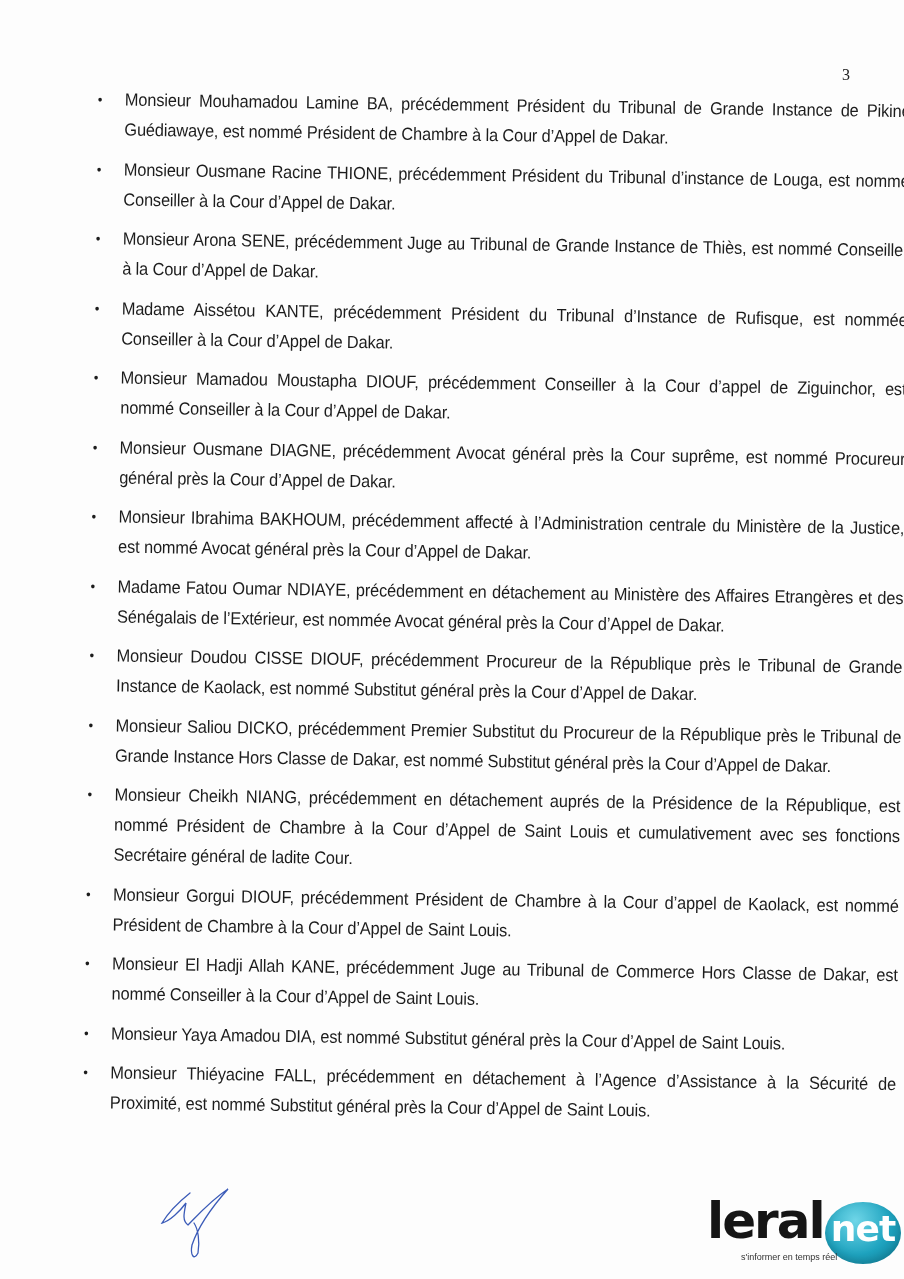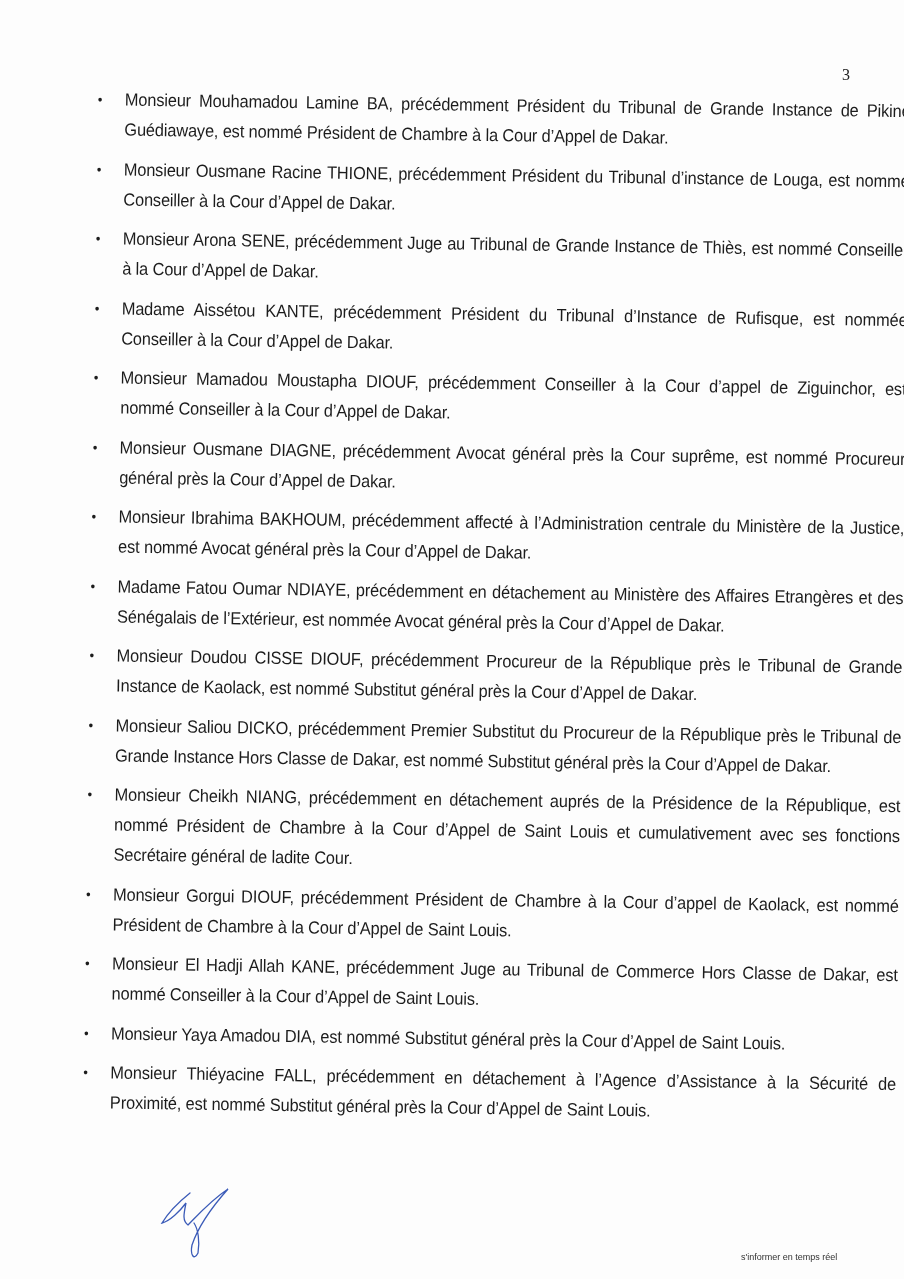--- a/index.html
+++ b/index.html
@@ -81,14 +81,18 @@
     <li class="appointment"><span class="bullet">•</span><span>Monsieur Yaya Amadou DIA, est nommé Substitut général près la Cour d’Appel de Saint Louis.</span></li>
     <li class="appointment"><span class="bullet">•</span><span>Monsieur Thiéyacine FALL, précédemment en détachement à l’Agence d’Assistance à la Sécurité de Proximité, est nommé Substitut général près la Cour d’Appel de Saint Louis.</span></li>
   </ul>
 </div>
 
 <svg class="signature" viewBox="0 0 100 85">
   <path d="M40 10 C 30 18, 18 30, 12 40 C 20 38, 30 28, 36 20 C 34 30, 32 38, 38 42 C 46 34, 60 18, 78 6 C 62 24, 48 44, 42 62 C 40 72, 44 78, 48 70 C 50 58, 48 46, 44 40" fill="none" stroke="#3b5bb8" stroke-width="1.3" stroke-linecap="round"></path>
 </svg>
 
 <div class="logo">
+  <div class="logo-word">leral</div>
+  <div class="logo-circle">
+    <div class="logo-net">net</div>
+  </div>
   <div class="logo-tagline">s'informer en temps réel</div>
 </div>
 
 </body></html>

